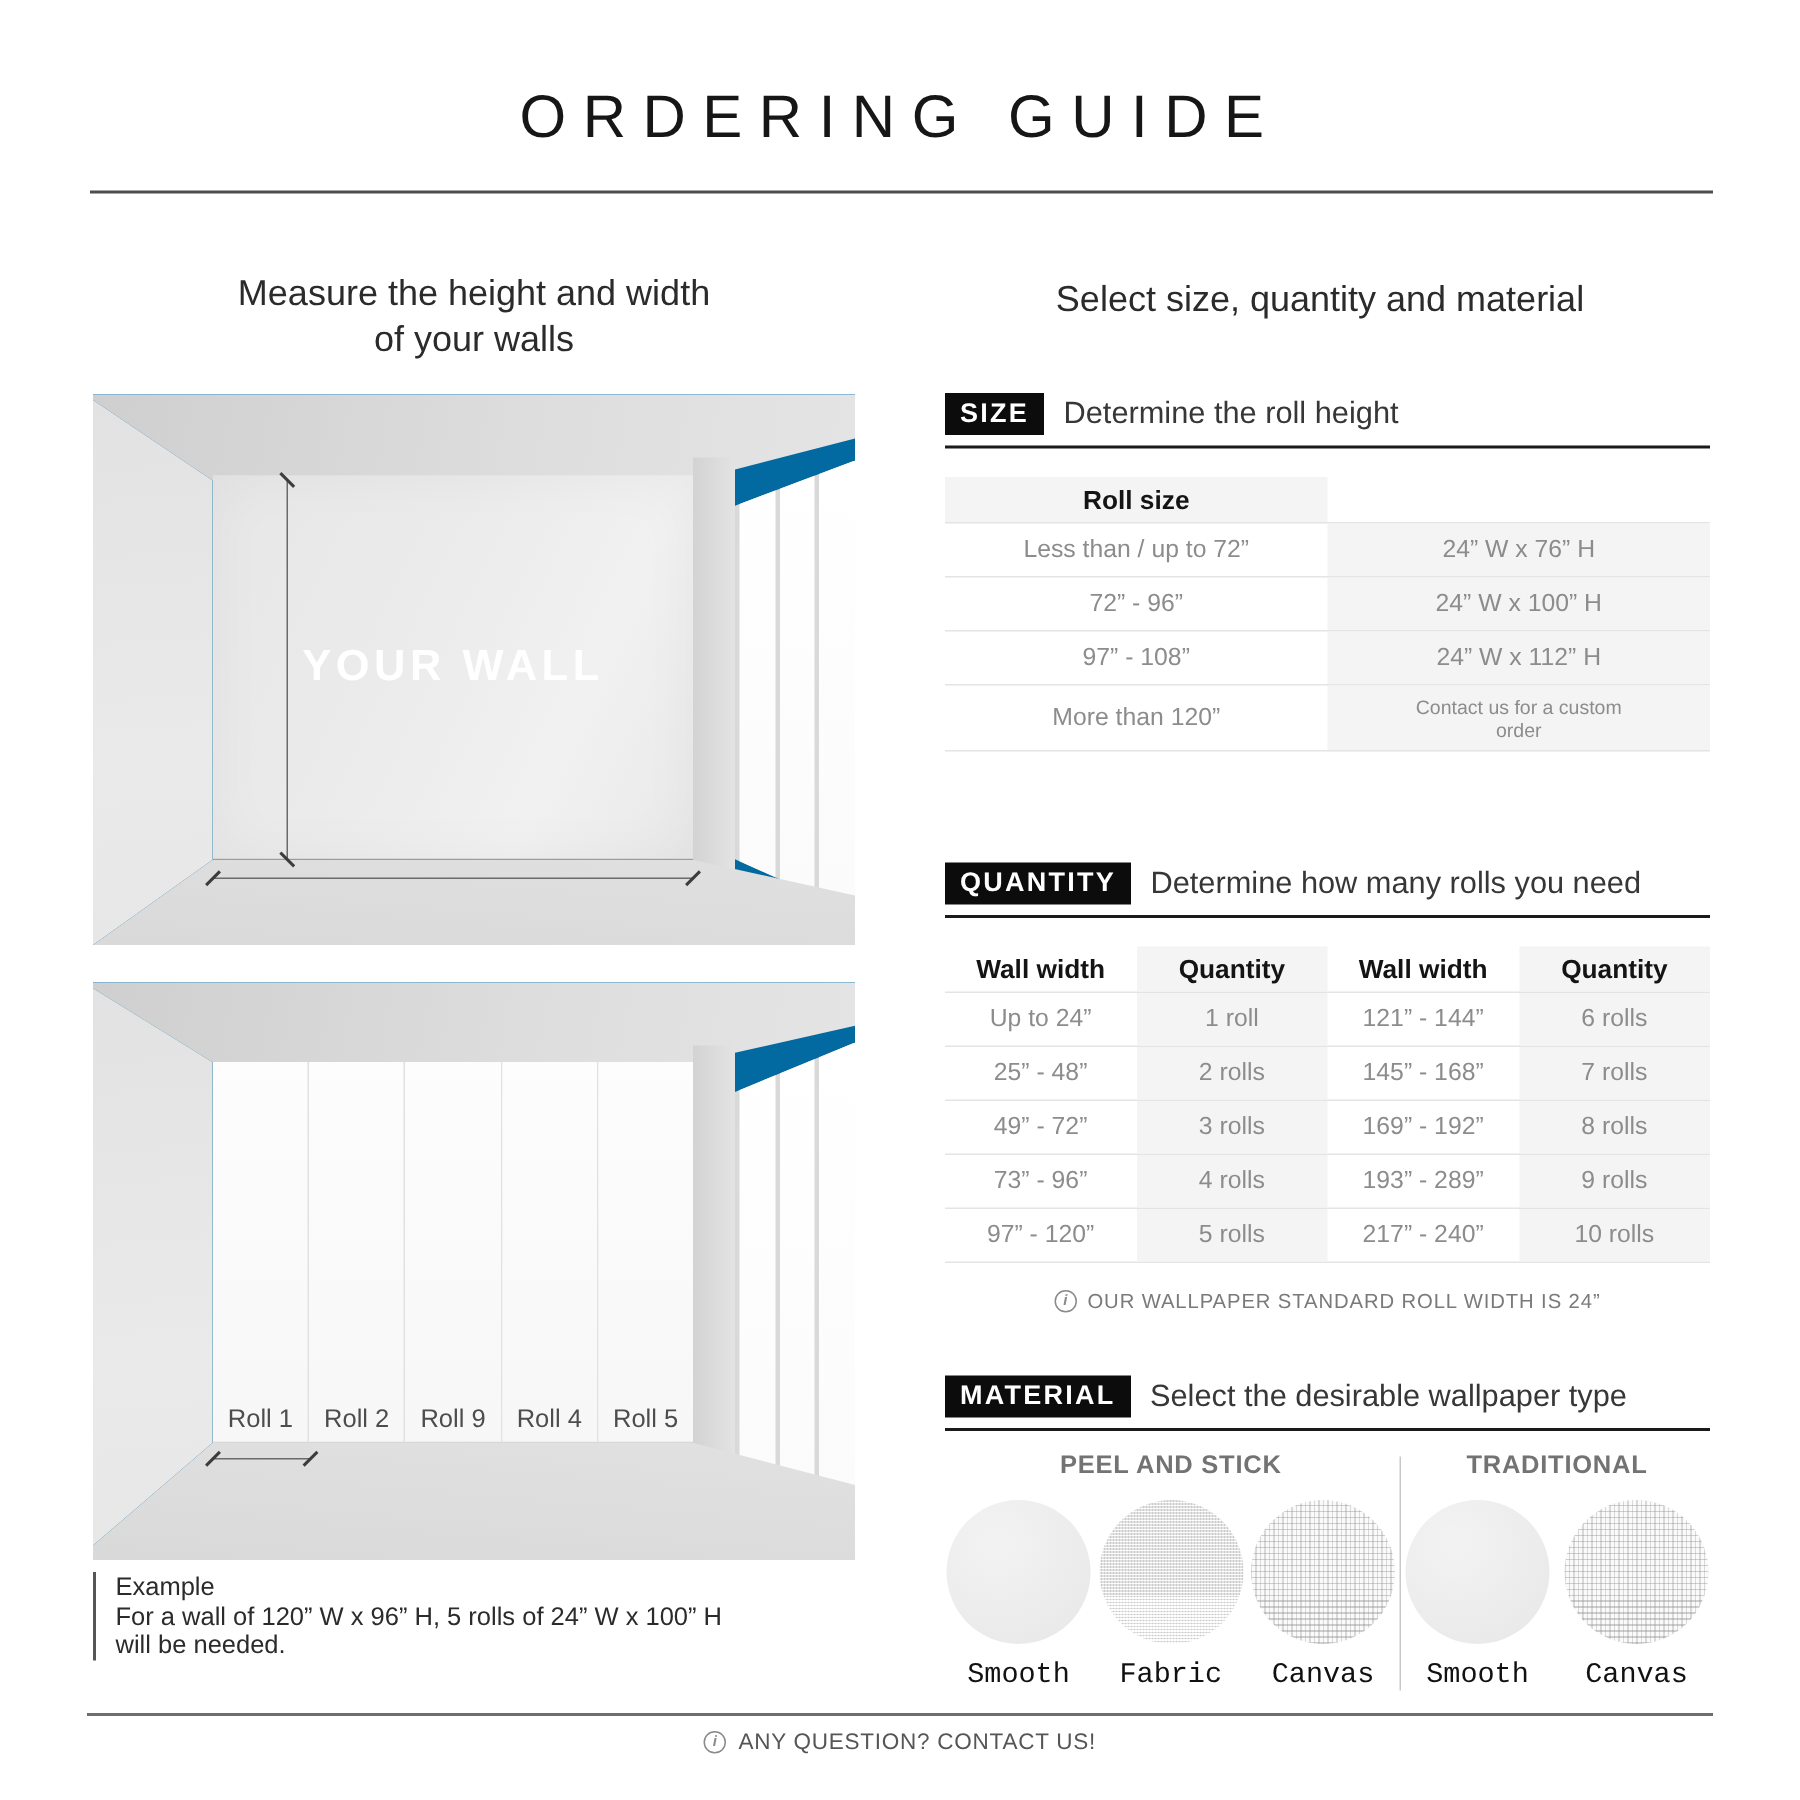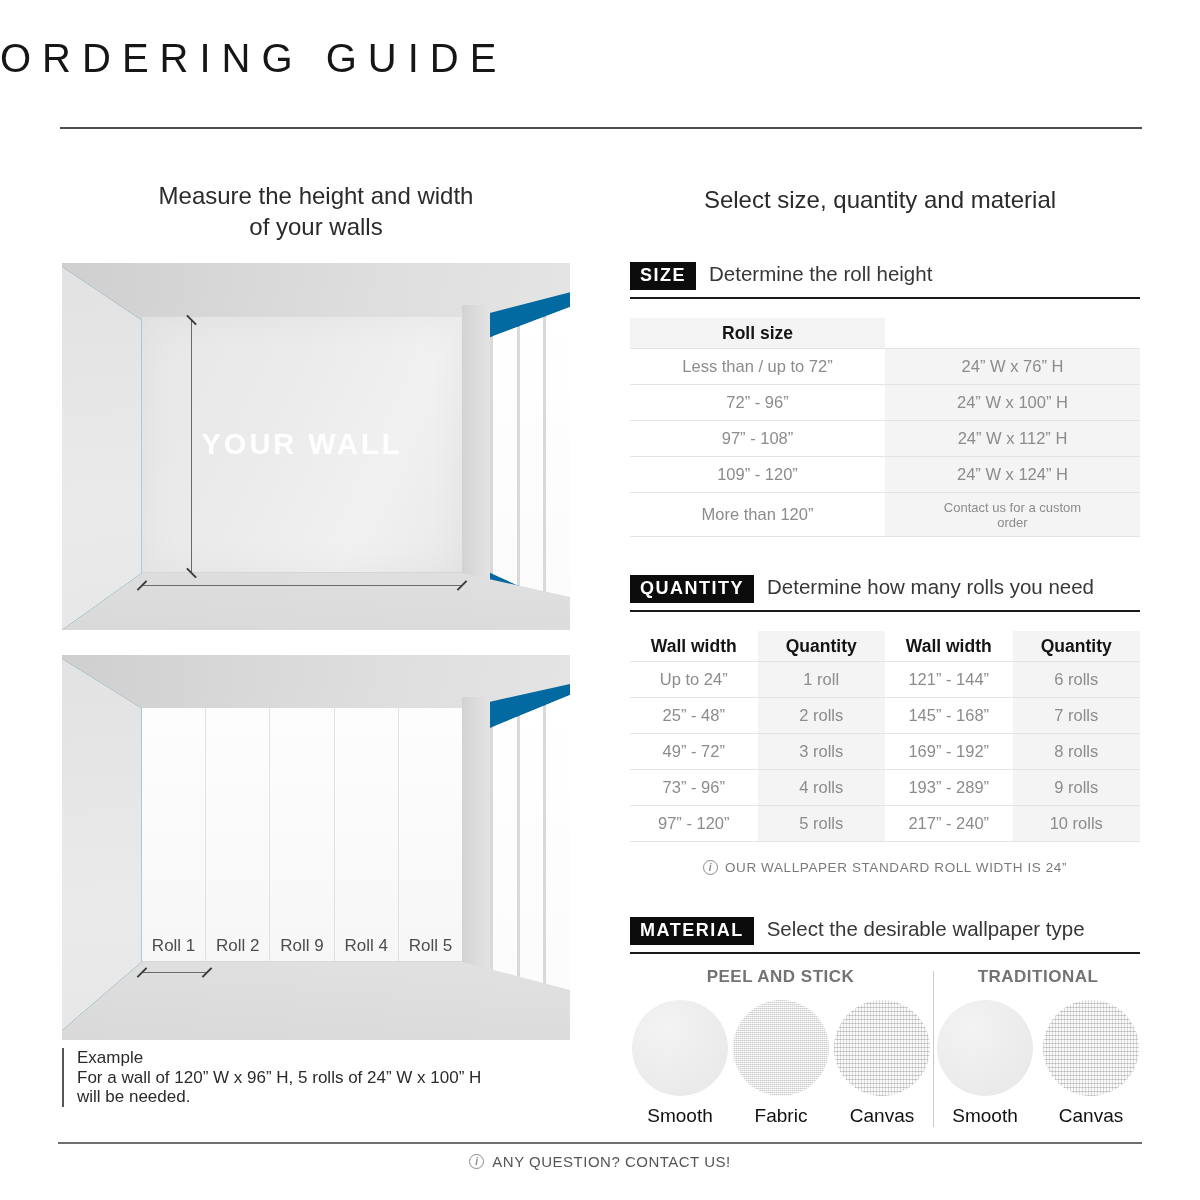--- a/index.html
+++ b/index.html
@@ -5,21 +5,21 @@
   * { margin:0; padding:0; box-sizing:border-box; }
   html,body { background:#ffffff; }
   body {
     width:1200px; height:1200px; position:relative; overflow:hidden;
     font-family:"Liberation Sans", sans-serif; color:#1f1f1f;
   }
   .abs { position:absolute; }
 
   
   .page-title {
-    top:36px; left:0; width:1200px; text-align:left;
+    top:56px; left:0; width:1200px; text-align:center;
     font-size:40px; font-weight:400; letter-spacing:11px; color:#161616;
   }
   .rule-top { top:127px; left:60px; width:1082px; height:2px; background:#4e4e4e; }
 
   
   .col-heading {
     font-size:24px; color:#2b2b2b; text-align:center; line-height:31px; font-weight:400;
   }
   .left-heading  { top:180px; left:62px;  width:508px; }
   .right-heading { top:184px; left:620px; width:520px; }
@@ -75,21 +75,21 @@
   .dim-h1 .tick.t2, .dim-h2 .tick.t2 { right:-1px; }
 
   
   .example { top:1048px; left:62px; width:480px; border-left:2px solid #565656;
     padding-left:13px; font-size:17px; color:#2b2b2b; line-height:19.5px; }
 
   
   .rcol { top:262px; left:630px; width:510px; }
   .section { position:absolute; left:0; width:510px; }
   .sec-size { top:0; } .sec-qty { top:313px; } .sec-mat { top:655px; }
-  .sec-head { display:flex; align-items:flex-start; border-bottom:2px solid #1a1a1a; padding-bottom:7px; }
+  .sec-head { display:flex; align-items:center; border-bottom:2px solid #1a1a1a; padding-bottom:7px; }
   .badge { background:#0c0c0c; color:#ffffff; font-size:18px; font-weight:bold;
     letter-spacing:1.5px; padding:3px 10px 4px; }
   .sec-title { font-size:20.5px; color:#373737; margin-left:13px; }
 
   .tbl { margin-top:19px; width:100%; }
   .trow { display:flex; align-items:center; border-bottom:1px solid #e4e4e4; }
   .thead { height:31px; font-weight:bold; font-size:17.5px; color:#141414; }
   .trow:not(.thead) { height:36px; font-size:16.5px; color:#8c8c8c; }
   .trow.tall { height:44px; }
   .c50 { width:50%; text-align:center; align-self:stretch; display:flex; align-items:center; justify-content:center; }
@@ -102,21 +102,21 @@
   .info-circle { width:15px; height:15px; border:1px solid #8a8a8a; border-radius:50%;
     display:inline-flex; align-items:center; justify-content:center;
     font-size:10px; font-style:italic; color:#8a8a8a; flex:0 0 auto; font-weight:bold; }
 
   
   .mat-groups { display:flex; margin-top:13px; }
   .mat-group1 { width:306px; }
   .mat-divider { width:1px; background:#c9c9c9; margin:4px 2px 0 2px; }
   .mat-group2 { flex:1; }
   .mat-title { text-align:center; font-size:17px; font-weight:bold; letter-spacing:.5px; color:#737373; }
-  .swatches { display:flex; justify-content:flex-end; gap:3px; margin-top:13px; }
+  .swatches { display:flex; justify-content:space-between; gap:3px; margin-top:13px;font-family:Liberation Mono, monospace; }
   .mat-group2 .swatches { gap:8px; }
   .swatch { width:98px; text-align:center; }
   .circle { width:96px; height:96px; border-radius:50%; margin:0 auto; }
   .tex-smooth { background:radial-gradient(circle at 35% 30%, #f3f3f3, #eaeaea 75%, #e6e6e6); }
   .tex-fabric { background-color:#ececec;
     background-image:
       repeating-linear-gradient(0deg, rgba(255,255,255,.75) 0 1px, rgba(170,170,170,.30) 1px 2px),
       repeating-linear-gradient(90deg, rgba(255,255,255,.75) 0 1px, rgba(170,170,170,.30) 1px 2px); }
   .tex-canvas { background-color:#fafafa;
     background-image:
@@ -222,24 +222,20 @@
         <div class="c50 shade">24” W x 76” H</div>
       </div>
       <div class="trow">
         <div class="c50">72” - 96”</div>
         <div class="c50 shade">24” W x 100” H</div>
       </div>
       <div class="trow">
         <div class="c50">97” - 108”</div>
         <div class="c50 shade">24” W x 112” H</div>
       </div>
-      <div class="trow">
-        <div class="c50">109” - 120”</div>
-        <div class="c50 shade">24” W x 124” H</div>
-      </div>
       <div class="trow tall">
         <div class="c50">More than 120”</div>
         <div class="c50 shade">
           <span class="cell-small">Contact us for a custom order</span>
         </div>
       </div>
     </div>
   </div>
 
   <div class="section sec-qty">

